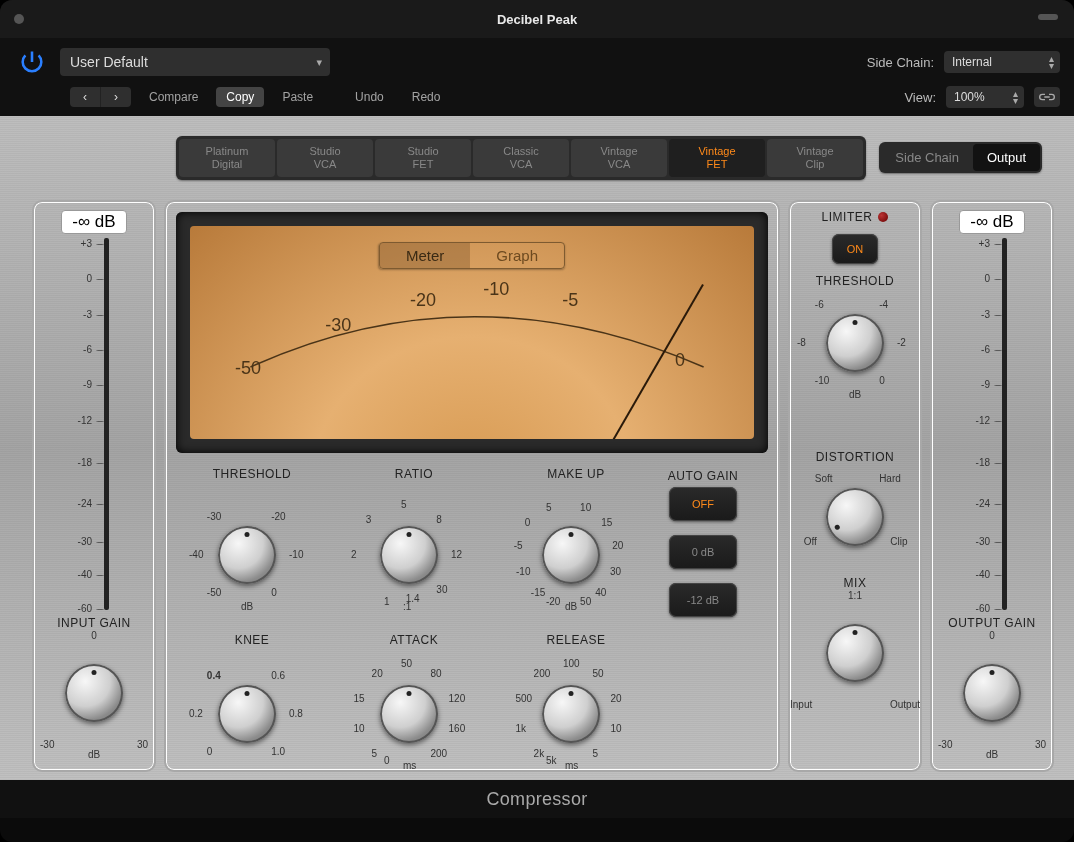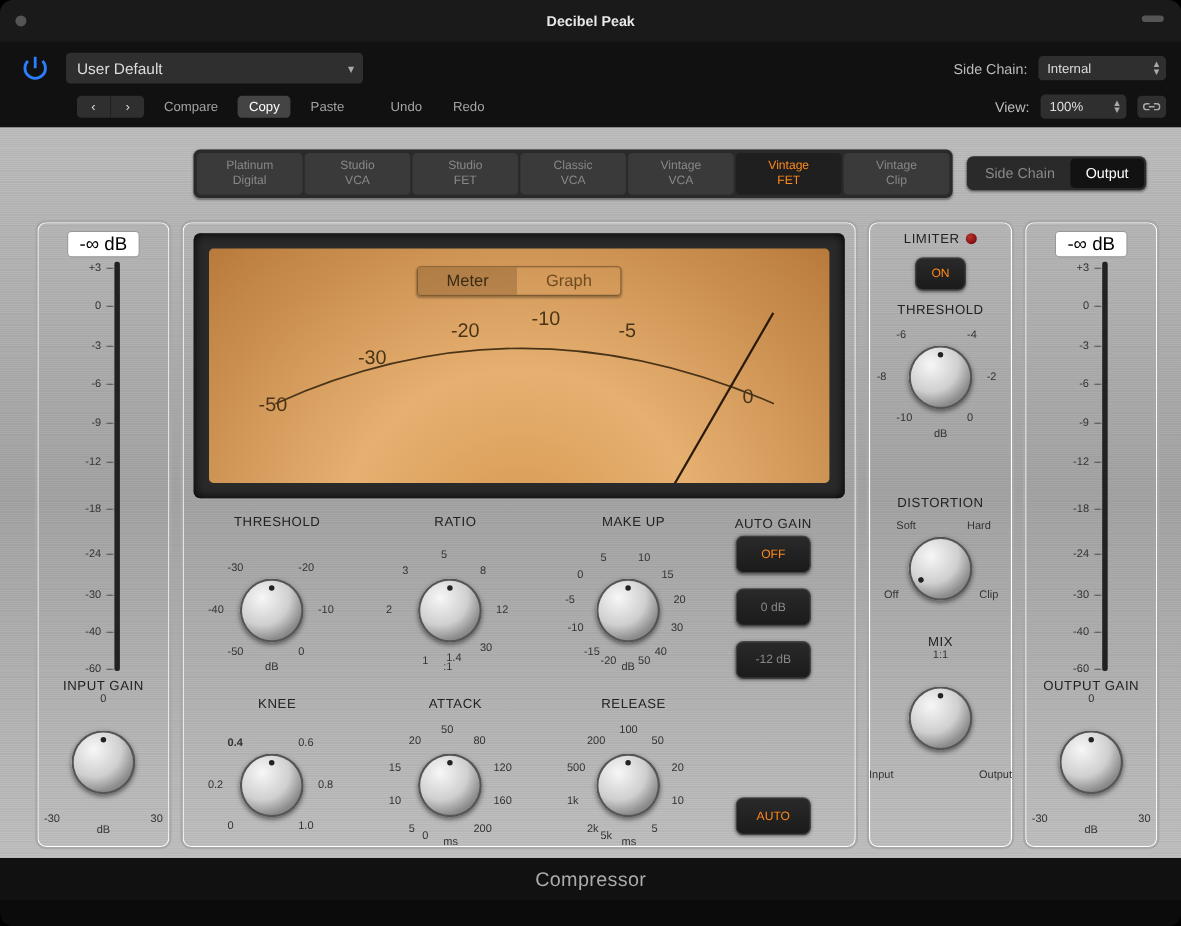--- a/index.html
+++ b/index.html
@@ -346,23 +346,20 @@
               <span class="kl" style="left: 19.4472px; top: 41.5492px;">500</span>
               <span class="kl" style="left: 114.553px; top: 41.5492px;">20</span>
               <span class="kl" style="left: 19.4472px; top: 72.4508px;">1k</span>
               <span class="kl" style="left: 114.553px; top: 72.4508px;">10</span>
               <span class="kl" style="left: 37.6107px; top: 97.4508px;">2k</span>
               <span class="kl" style="left: 96.3893px; top: 97.4508px;">5</span>
               <span class="kl" style="left: 49.899px; top: 103.985px;">5k</span>
               <span class="kl" style="left: 69px; top: 109px;">ms</span>
             </div>
         </div>
-        <div class="ccol autocol" style="display:flex;align-items:flex-end;justify-content:center;height:142px">
-          <div class="abtn on" style="margin-bottom:18px">AUTO</div>
-        </div>
       </div>
     </div>
 
     <div class="box rbox">
       <div class="limhdr">
         <span>LIMITER</span>
         <span class="led"></span>
       </div>
       <div class="abtn on" style="width:46px;height:30px;margin:10px auto">ON</div>
       <div class="seclabel">THRESHOLD</div>

